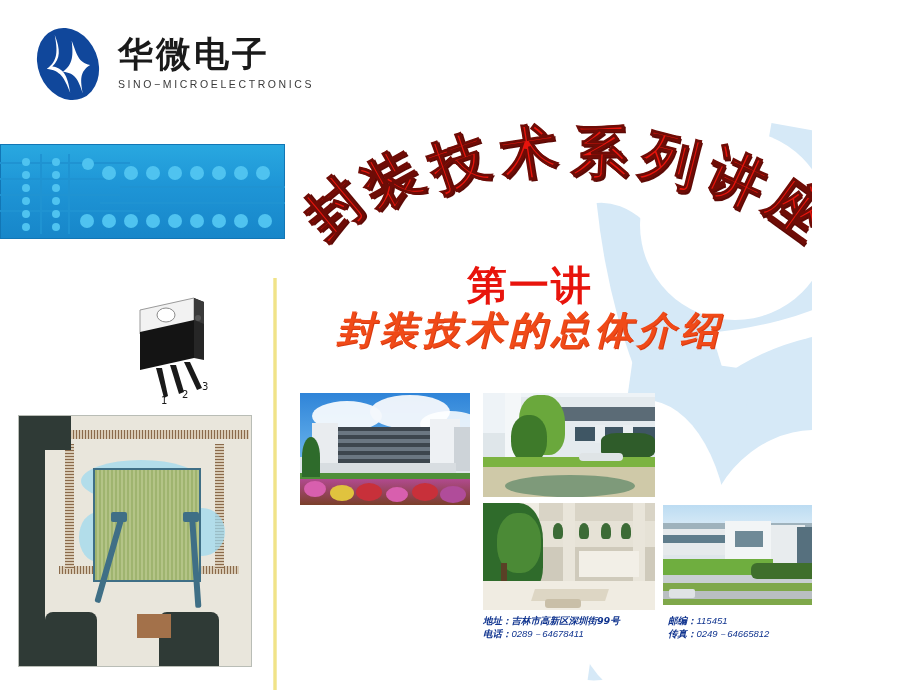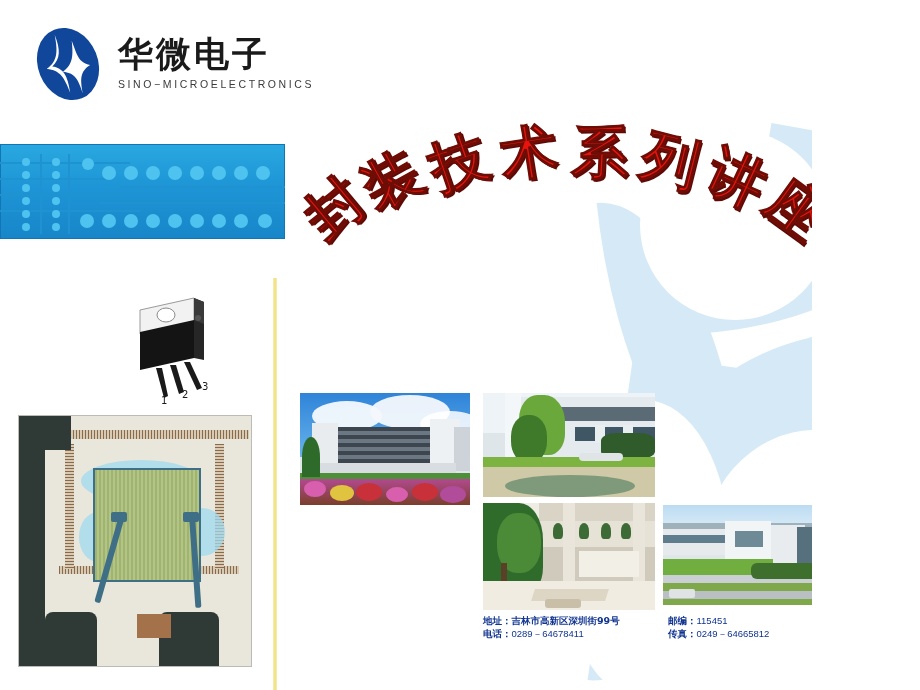--- a/index.html
+++ b/index.html
@@ -107,21 +107,21 @@
   .ph2{left:483px;top:393px;width:172px;height:104px;}
   .ph3{left:483px;top:503px;width:172px;height:107px;}
   .ph4{left:663px;top:505px;width:180px;height:100px;}
   .sky{position:absolute;left:0;top:0;right:0;}
   .bld{position:absolute;}
   .grass{position:absolute;}
 
   
   .contact{position:absolute;left:483px;top:614px;width:420px;
            font-family:"DejaVu Sans","Liberation Sans",sans-serif;
-           font-size:9.5px;color:#10348f;line-height:13px;}
+           font-size:9.5px;color:#10348f;line-height:13px;font-style:italic;}
   .contact .row{display:flex;}
   .contact .col-a{width:185px;font-weight:bold;}
   .contact .col-b{font-weight:bold;}
   .contact .val{font-weight:normal;font-family:"Liberation Sans",sans-serif;}
 </style>
 </head>
 <body>
 
 <div id="slide">
 
@@ -235,20 +235,22 @@
     <span class="ch" style="left:6px;top:52px;transform:rotate(-40deg);">封</span>
     <span class="ch" style="left:63px;top:24px;transform:rotate(-29deg);">装</span>
     <span class="ch" style="left:130px;top:6px;transform:rotate(-19deg);">技</span>
     <span class="ch" style="left:200px;top:-4px;transform:rotate(-9deg);">术</span>
     <span class="ch" style="left:272px;top:-4px;transform:rotate(3deg);">系</span>
     <span class="ch" style="left:342px;top:4px;transform:rotate(14deg);">列</span>
     <span class="ch" style="left:408px;top:22px;transform:rotate(25deg);">讲</span>
     <span class="ch" style="left:468px;top:52px;transform:rotate(36deg);">座</span>
   </div>
 
+  <div class="sub1">第一讲</div>
+  <div class="sub2">封装技术的总体介绍</div>
 
   <div class="photo ph1">
     <div class="sky" style="height:64px;background:linear-gradient(180deg,#2f84d8,#67b2ec);"></div>
     <div style="position:absolute;left:12px;top:8px;width:70px;height:30px;background:#ffffff;border-radius:50%;opacity:.9;"></div>
     <div style="position:absolute;left:70px;top:2px;width:80px;height:34px;background:#f4f8fc;border-radius:50%;opacity:.95;"></div>
     <div style="position:absolute;left:120px;top:18px;width:60px;height:26px;background:#ffffff;border-radius:50%;opacity:.85;"></div>
     <div class="bld" style="left:22px;top:34px;width:132px;height:40px;background:#4d5760;"></div>
     <div class="bld" style="left:22px;top:34px;width:132px;height:40px;background:repeating-linear-gradient(180deg,#3d464e 0 4px,#6b7782 4px 8px);"></div>
     <div class="bld" style="left:12px;top:30px;width:26px;height:46px;background:#e9ecef;"></div>
     <div class="bld" style="left:130px;top:26px;width:30px;height:50px;background:#eef1f4;"></div>

